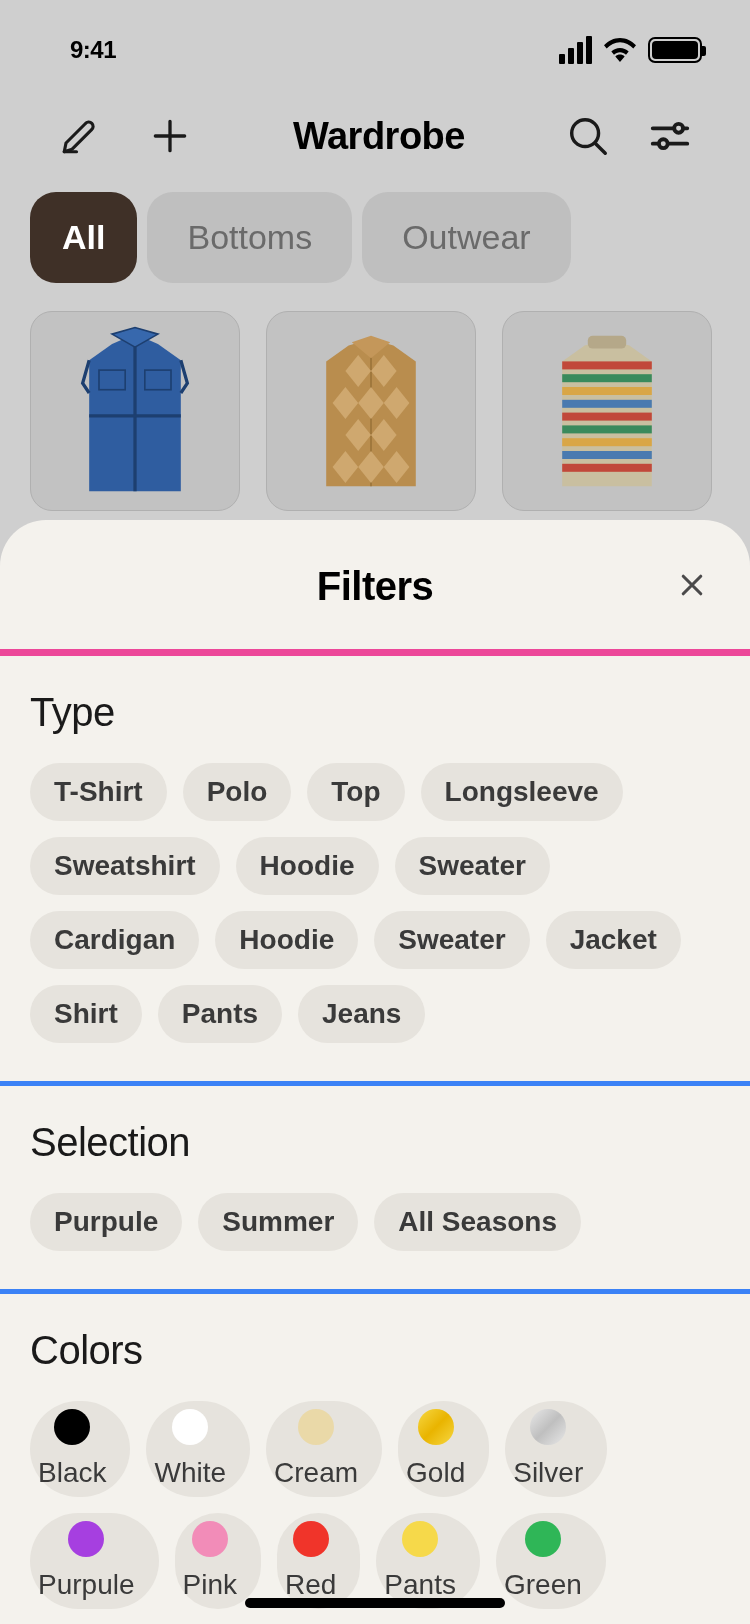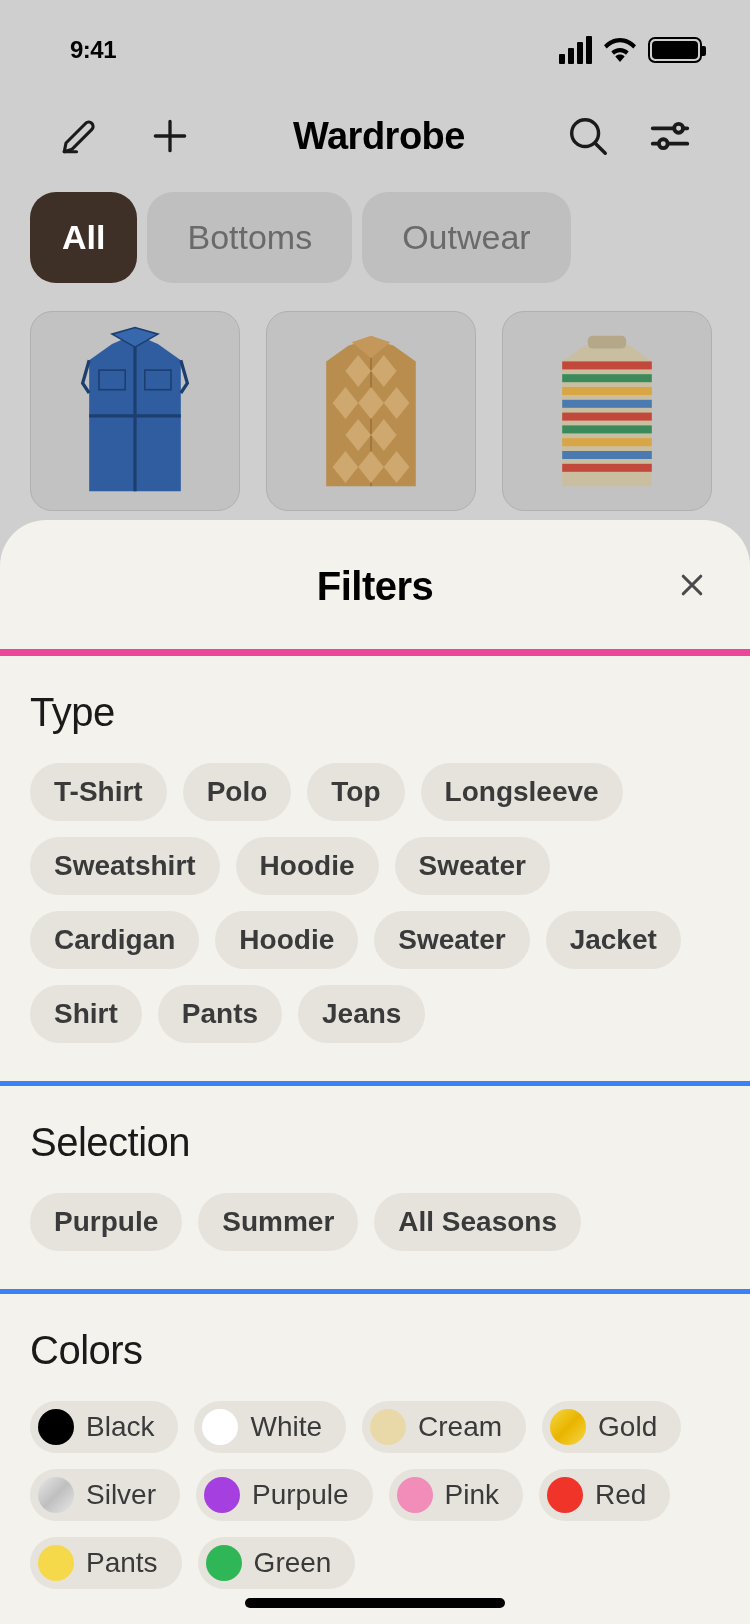--- a/index.html
+++ b/index.html
@@ -83,21 +83,21 @@
 
     .filter-section { padding: 34px 30px 38px; border-bottom:5px solid #3b82f6; }
     .filter-section:last-of-type { border-bottom:none; }
     .section-label { font-size:40px; font-weight:500; margin-bottom:28px; color:#1a1a1a; letter-spacing:-0.5px;}
     .chip-wrap { display:flex; flex-wrap:wrap; gap:16px; }
     .chip {
       padding: 13px 24px; background:#e6e3dd; color:#3a3a3a; font-size:28px; border-radius:999px; cursor:pointer;font-weight:bold;
     }
     .color-chip {
       display:flex; align-items:center; gap:12px;
-      padding: 8px 24px 8px 8px; background:#e6e3dd; border-radius:999px; cursor:pointer;
+      padding: 8px 24px 8px 8px; background:#e6e3dd; border-radius:999px; cursor:pointer;flex-direction:column;
     }
     .color-swatch { width:36px; height:36px; border-radius:50%; flex-shrink:0; }
     .color-label { font-size:28px; color:#3a3a3a; }
 
     .sheet-footer { padding: 0 30px 40px 30px; margin-top:auto; }
     .show-btn {
       width:100%; height:104px; background:#43362d; color:#fff; border:none; border-radius:26px;
       display:flex; align-items:center; justify-content:center; gap:22px; font-size:36px; font-weight:700; cursor:pointer;
     }
 

